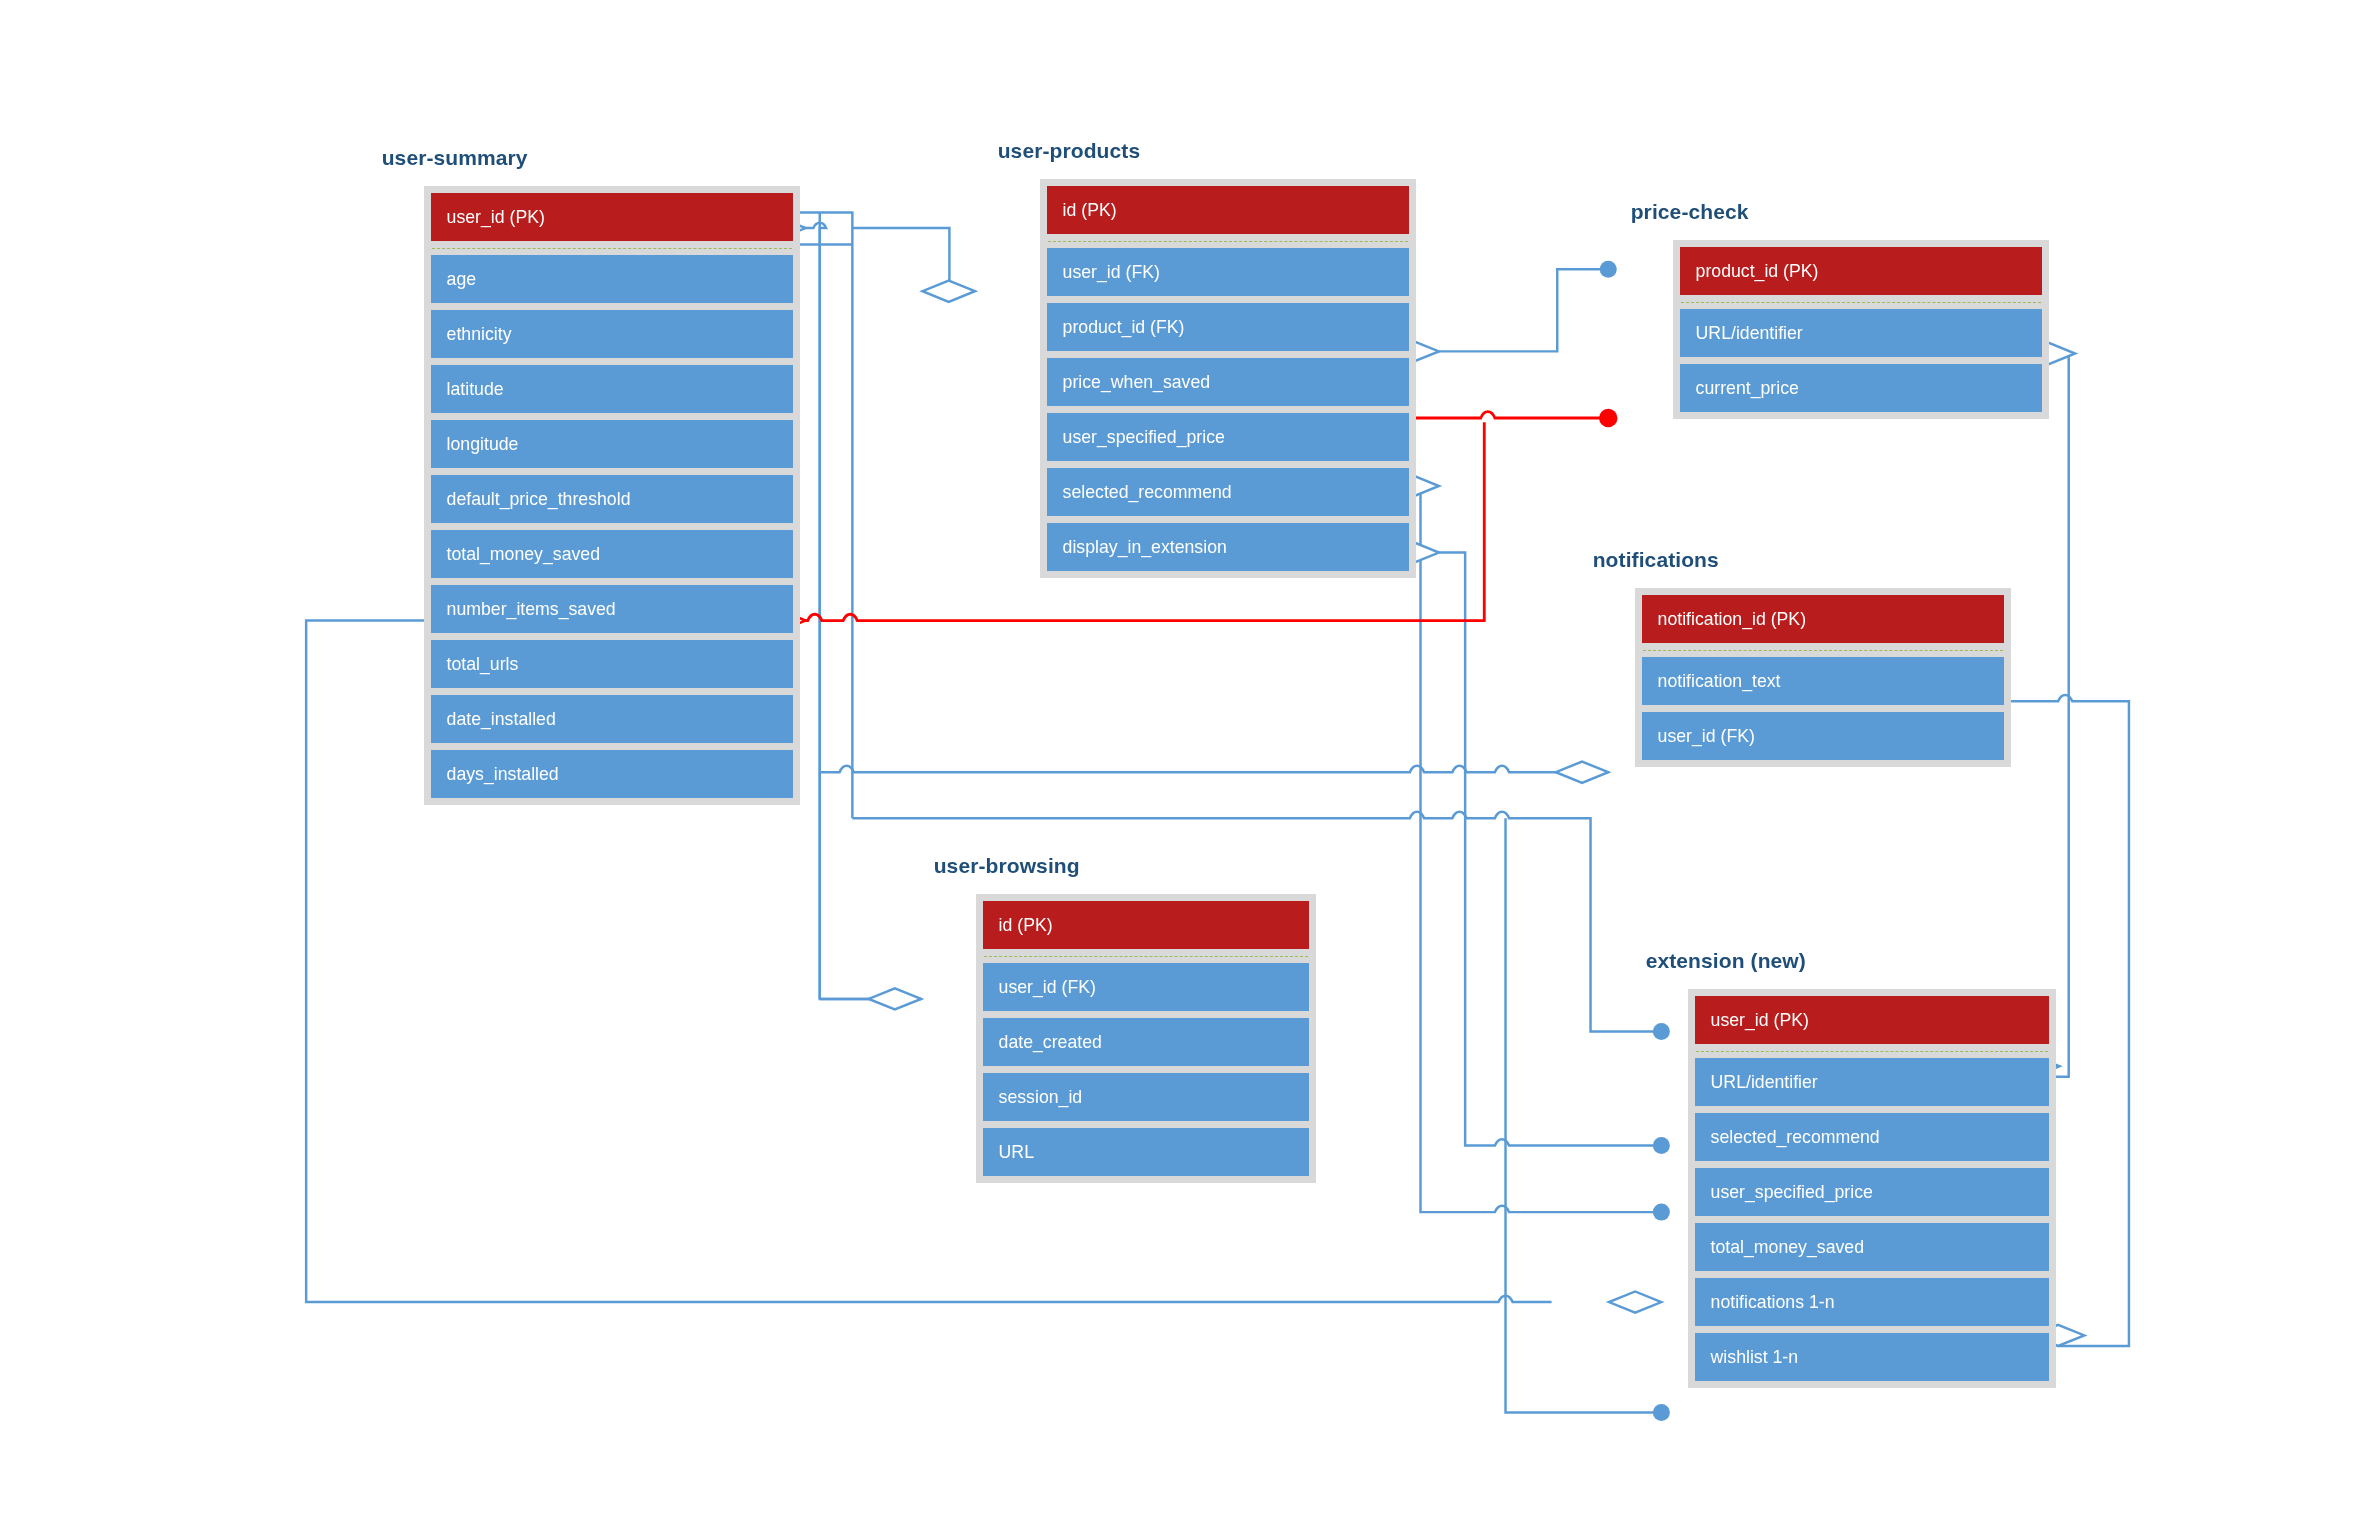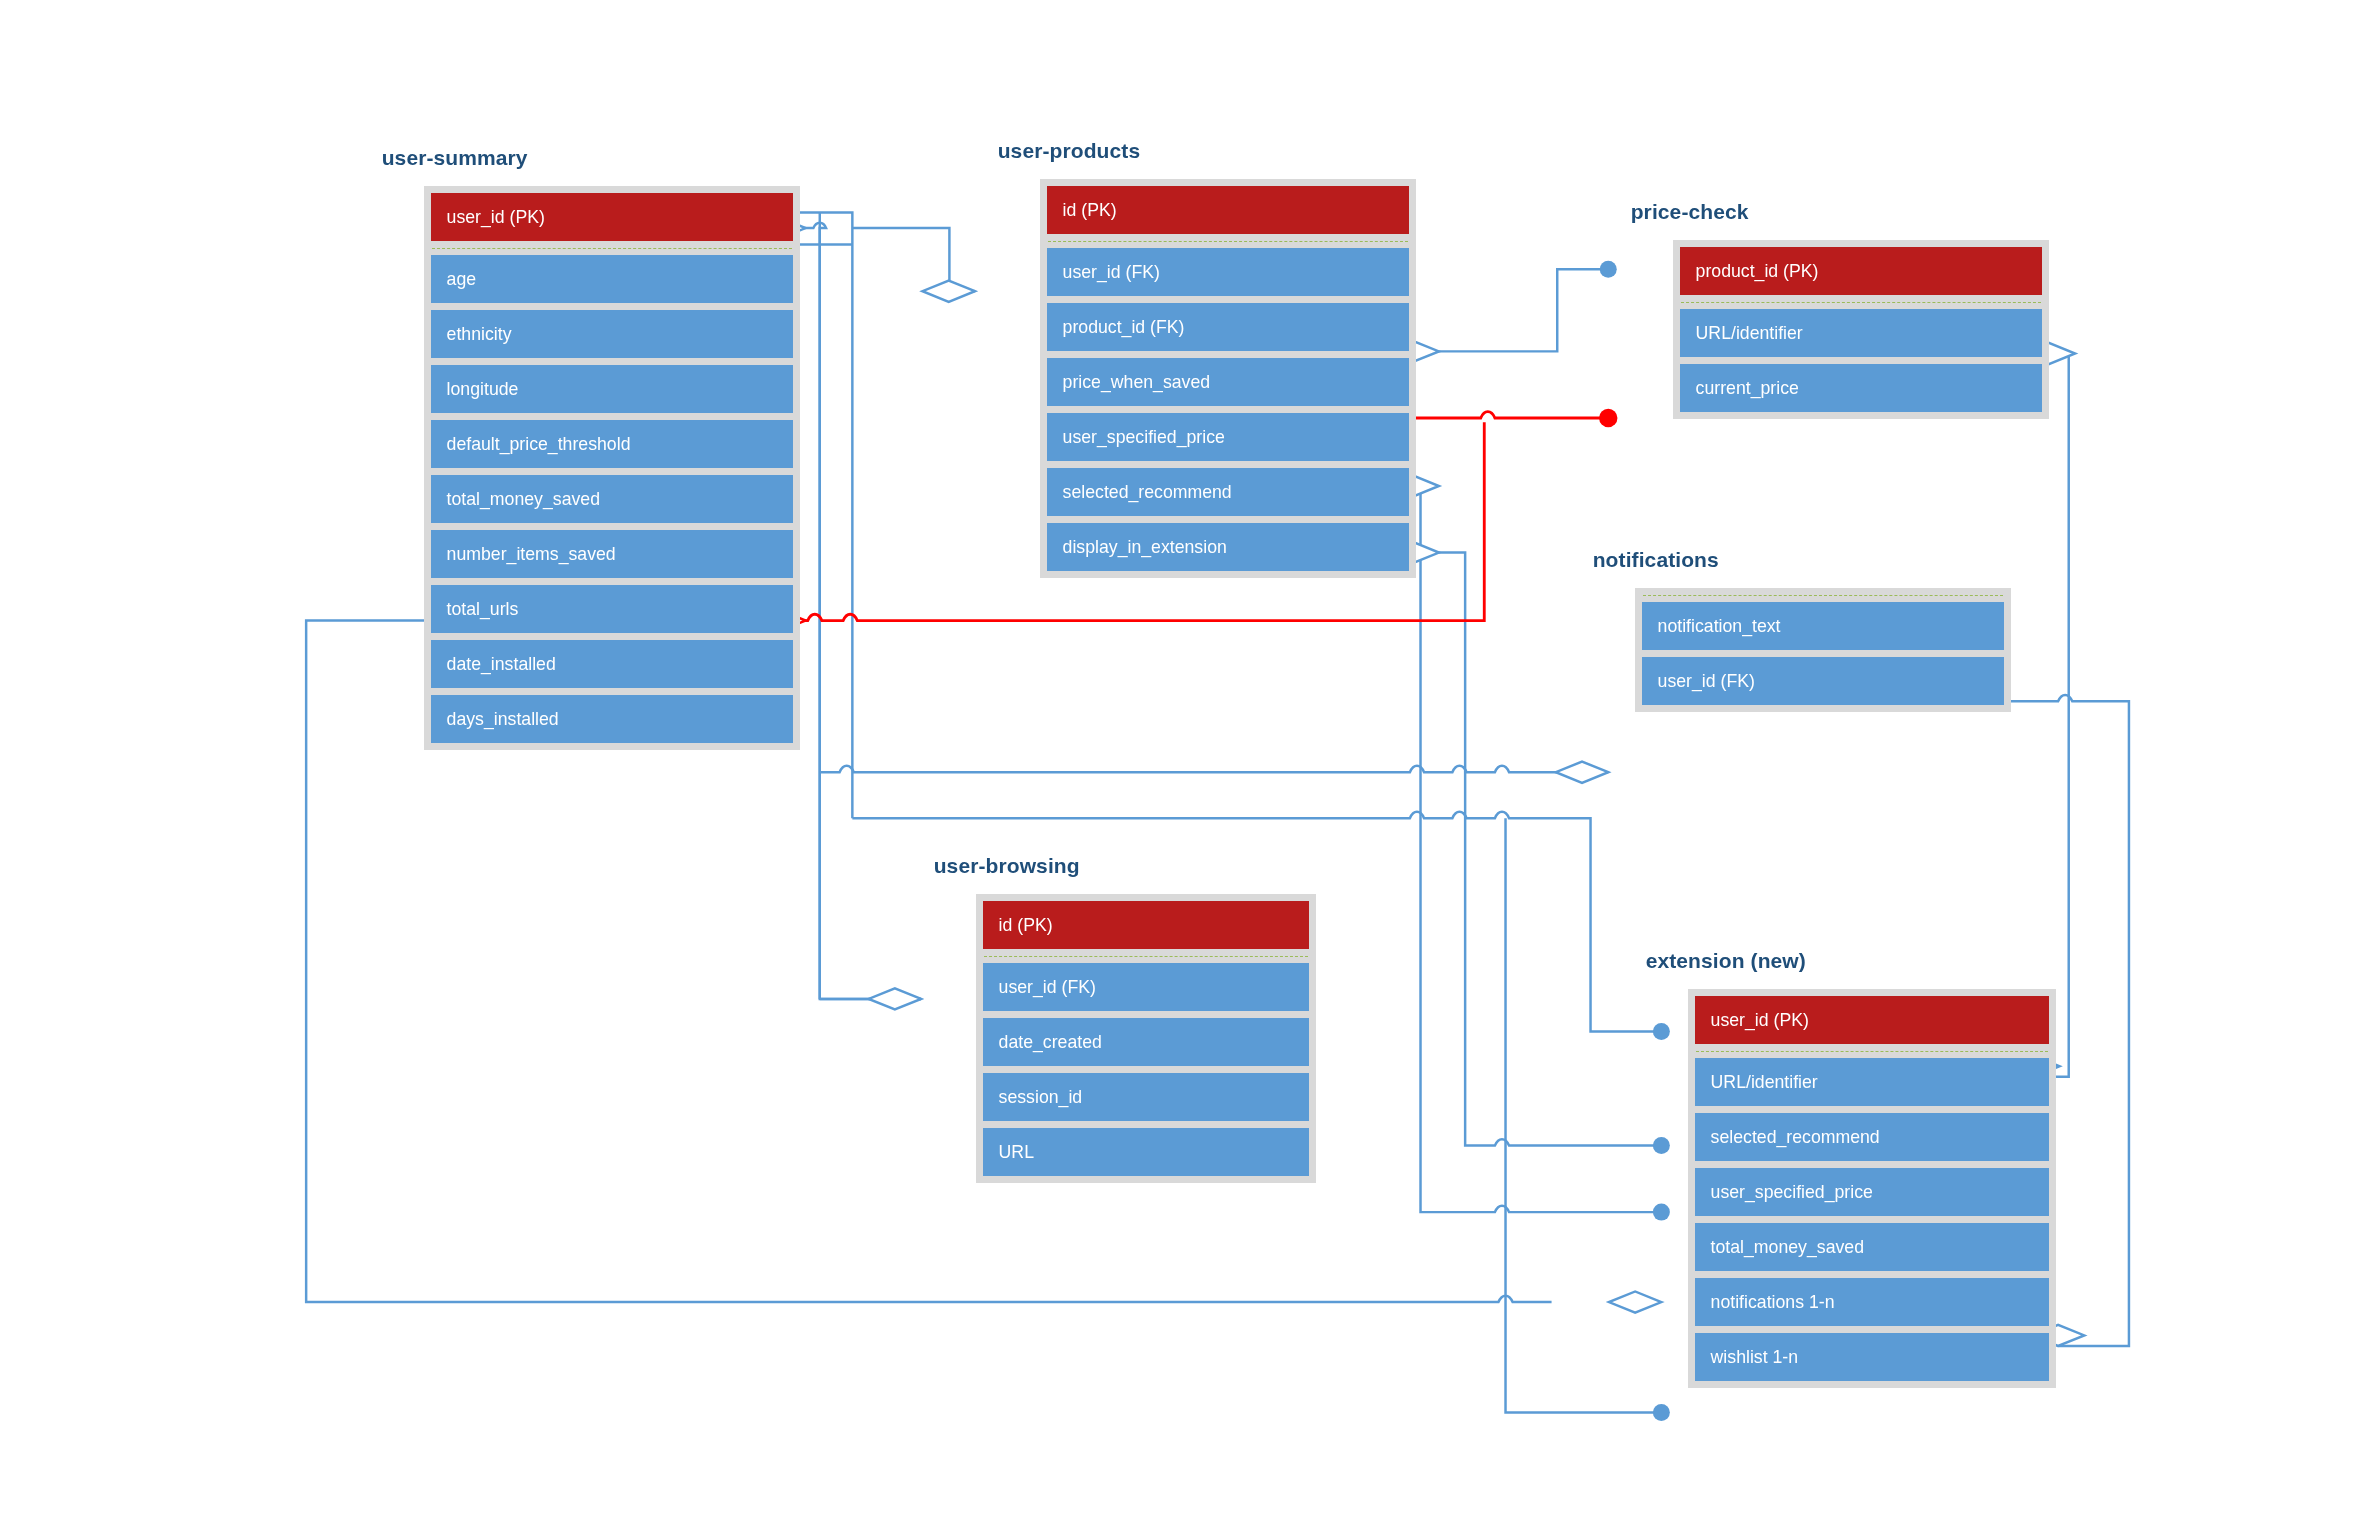--- a/index.html
+++ b/index.html
@@ -141,20 +141,21 @@
     </g>
   </svg>
 
   <div class="entity" style="left:376px;top:186px;width:376px;">
     <div class="entity-title">user-summary</div>
     <div class="entity-body">
       <div class="field pk">user_id  (PK)</div>
       <div class="pk-sep"></div>
       <div class="field">age</div>
       <div class="field">ethnicity</div>
+      <div class="field">latitude</div>
       <div class="field">longitude</div>
       <div class="field">default_price_threshold</div>
       <div class="field">total_money_saved</div>
       <div class="field">number_items_saved</div>
       <div class="field">total_urls</div>
       <div class="field">date_installed</div>
       <div class="field">days_installed</div>
     </div>
   </div>
 
@@ -178,20 +179,21 @@
       <div class="field pk">product_id (PK)</div>
       <div class="pk-sep"></div>
       <div class="field">URL/identifier</div>
       <div class="field">current_price</div>
     </div>
   </div>
 
   <div class="entity" style="left:1587px;top:588px;width:376px;">
     <div class="entity-title">notifications</div>
     <div class="entity-body">
+      <div class="field pk">notification_id (PK)</div>
       <div class="pk-sep"></div>
       <div class="field">notification_text</div>
       <div class="field">user_id (FK)</div>
     </div>
   </div>
 
   <div class="entity" style="left:928px;top:894px;width:340px;">
     <div class="entity-title">user-browsing</div>
     <div class="entity-body">
       <div class="field pk">id  (PK)</div>

